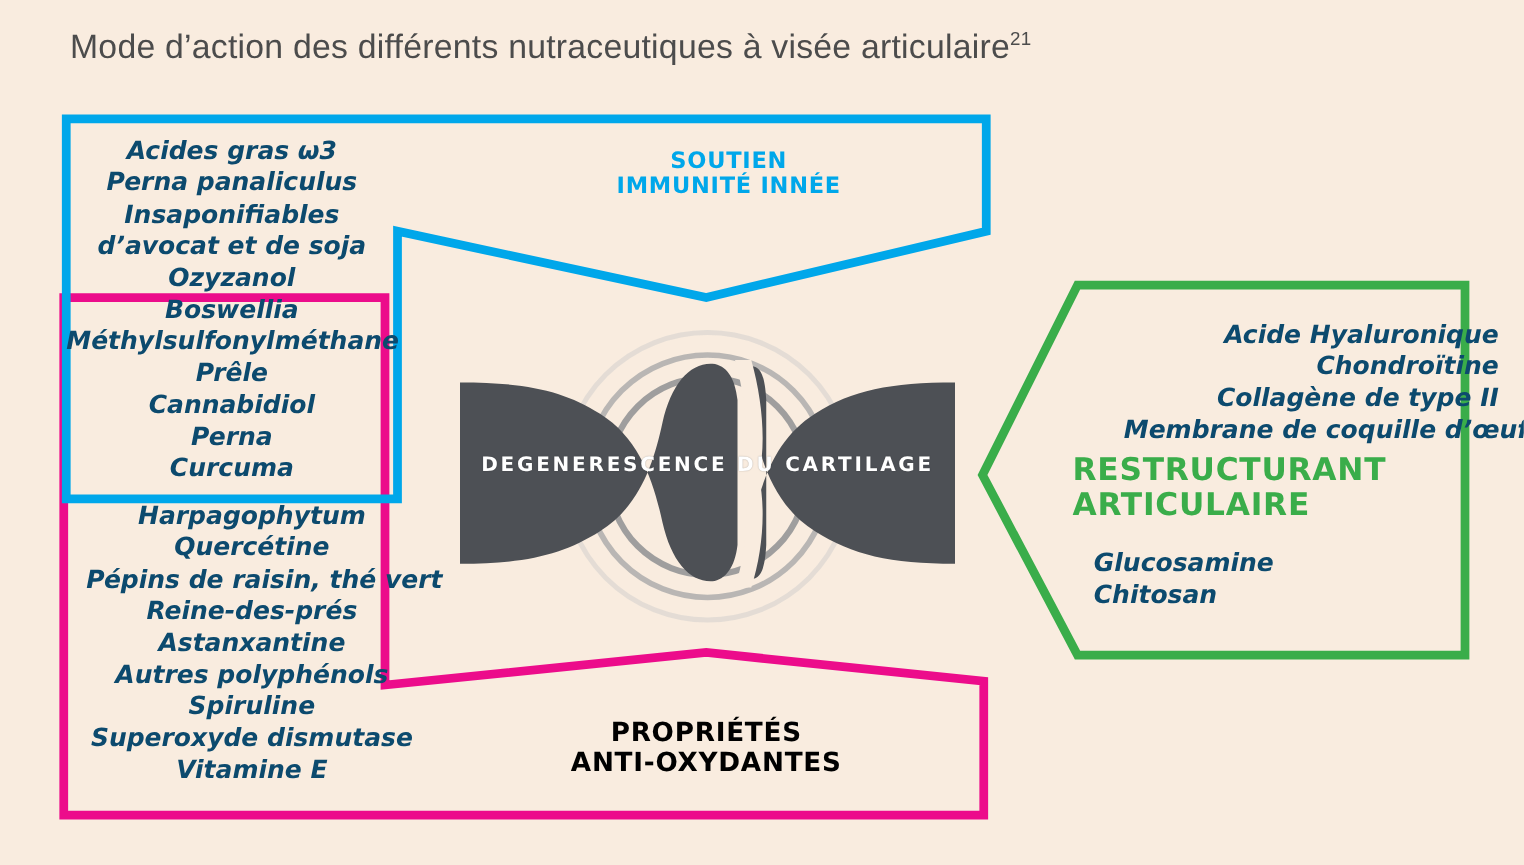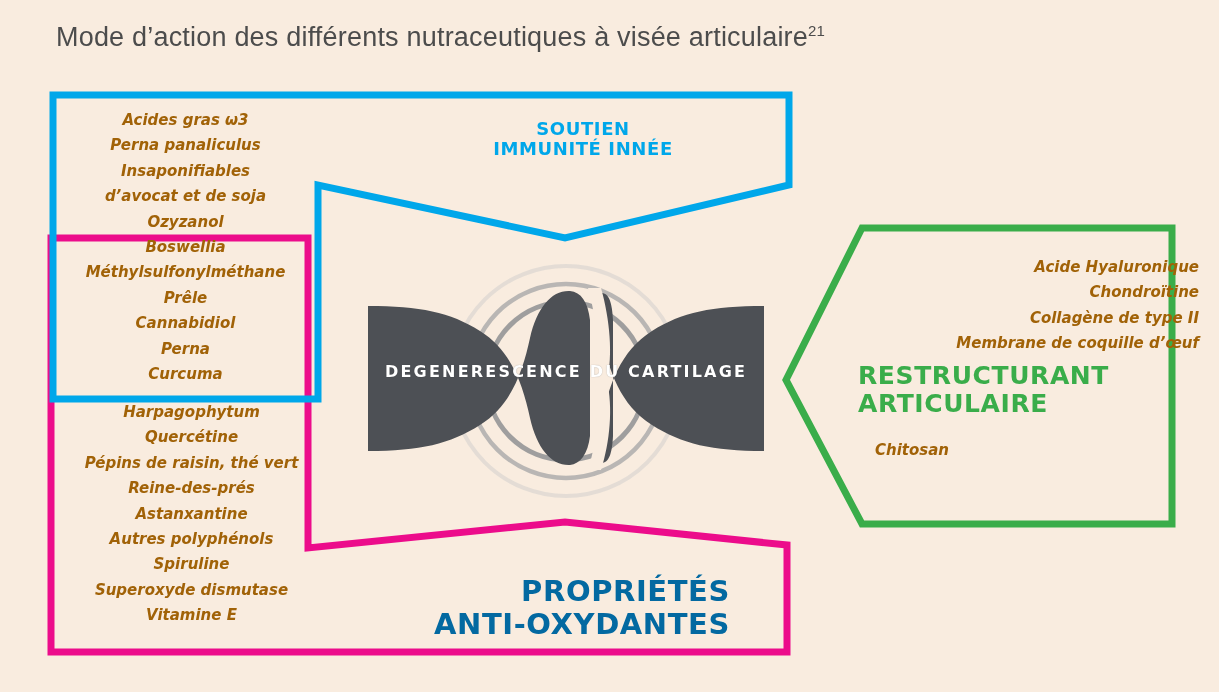--- a/index.html
+++ b/index.html
@@ -42,32 +42,32 @@
     width: 1219px;
     height: 692px;
     pointer-events: none;
   }
   .list-col {
     position: absolute;
     text-align: center;
     font-family: "DejaVu Sans", sans-serif;
     font-style: italic;
     font-weight: bold;
-    font-size: 15px;
-    color: #a16207;
+    font-size: 20px;
+    color: #0c4a6e;
     line-height: 25.4px;
     white-space: nowrap;
   }
   #left-list-upper {
     left: 53px;
     top: 108px;
     width: 265px;
   }
   #left-list-lower {
-    left: 59px;
+    left: 69px;
     top: 400px;
     width: 265px;
   }
   #right-list-upper {
     left: 899px;
     top: 255px;
     width: 300px;
     text-align: right;
   }
   #right-list-lower {
@@ -89,23 +89,23 @@
     top: 119px;
     width: 330px;
     text-align: center;
     font-size: 18px;
     color: #00a7ea;
   }
   #pink-heading {
     left: 400px;
     top: 575px;
     width: 330px;
-    text-align: right;
-    font-size: 29px;
-    color: #0369a1;
+    text-align: center;
+    font-size: 21px;
+    color: #000000;
   }
   #green-heading {
     left: 858px;
     top: 362px;
     width: 300px;
     text-align: left;
     font-size: 25px;
     color: #3aad4a;
   }
   #joint-label {
@@ -225,20 +225,21 @@
   </div>
 
   <div id="right-list-upper" class="list-col">
     <div>Acide Hyaluronique</div>
     <div>Chondroïtine</div>
     <div>Collagène de type II</div>
     <div>Membrane de coquille d’œuf</div>
   </div>
 
   <div id="right-list-lower" class="list-col">
+    <div>Glucosamine</div>
     <div>Chitosan</div>
   </div>
 
   <div id="blue-heading" class="heading">
     <div>SOUTIEN</div>
     <div>IMMUNITÉ INNÉE</div>
   </div>
 
   <div id="pink-heading" class="heading">
     <div>PROPRIÉTÉS</div>

